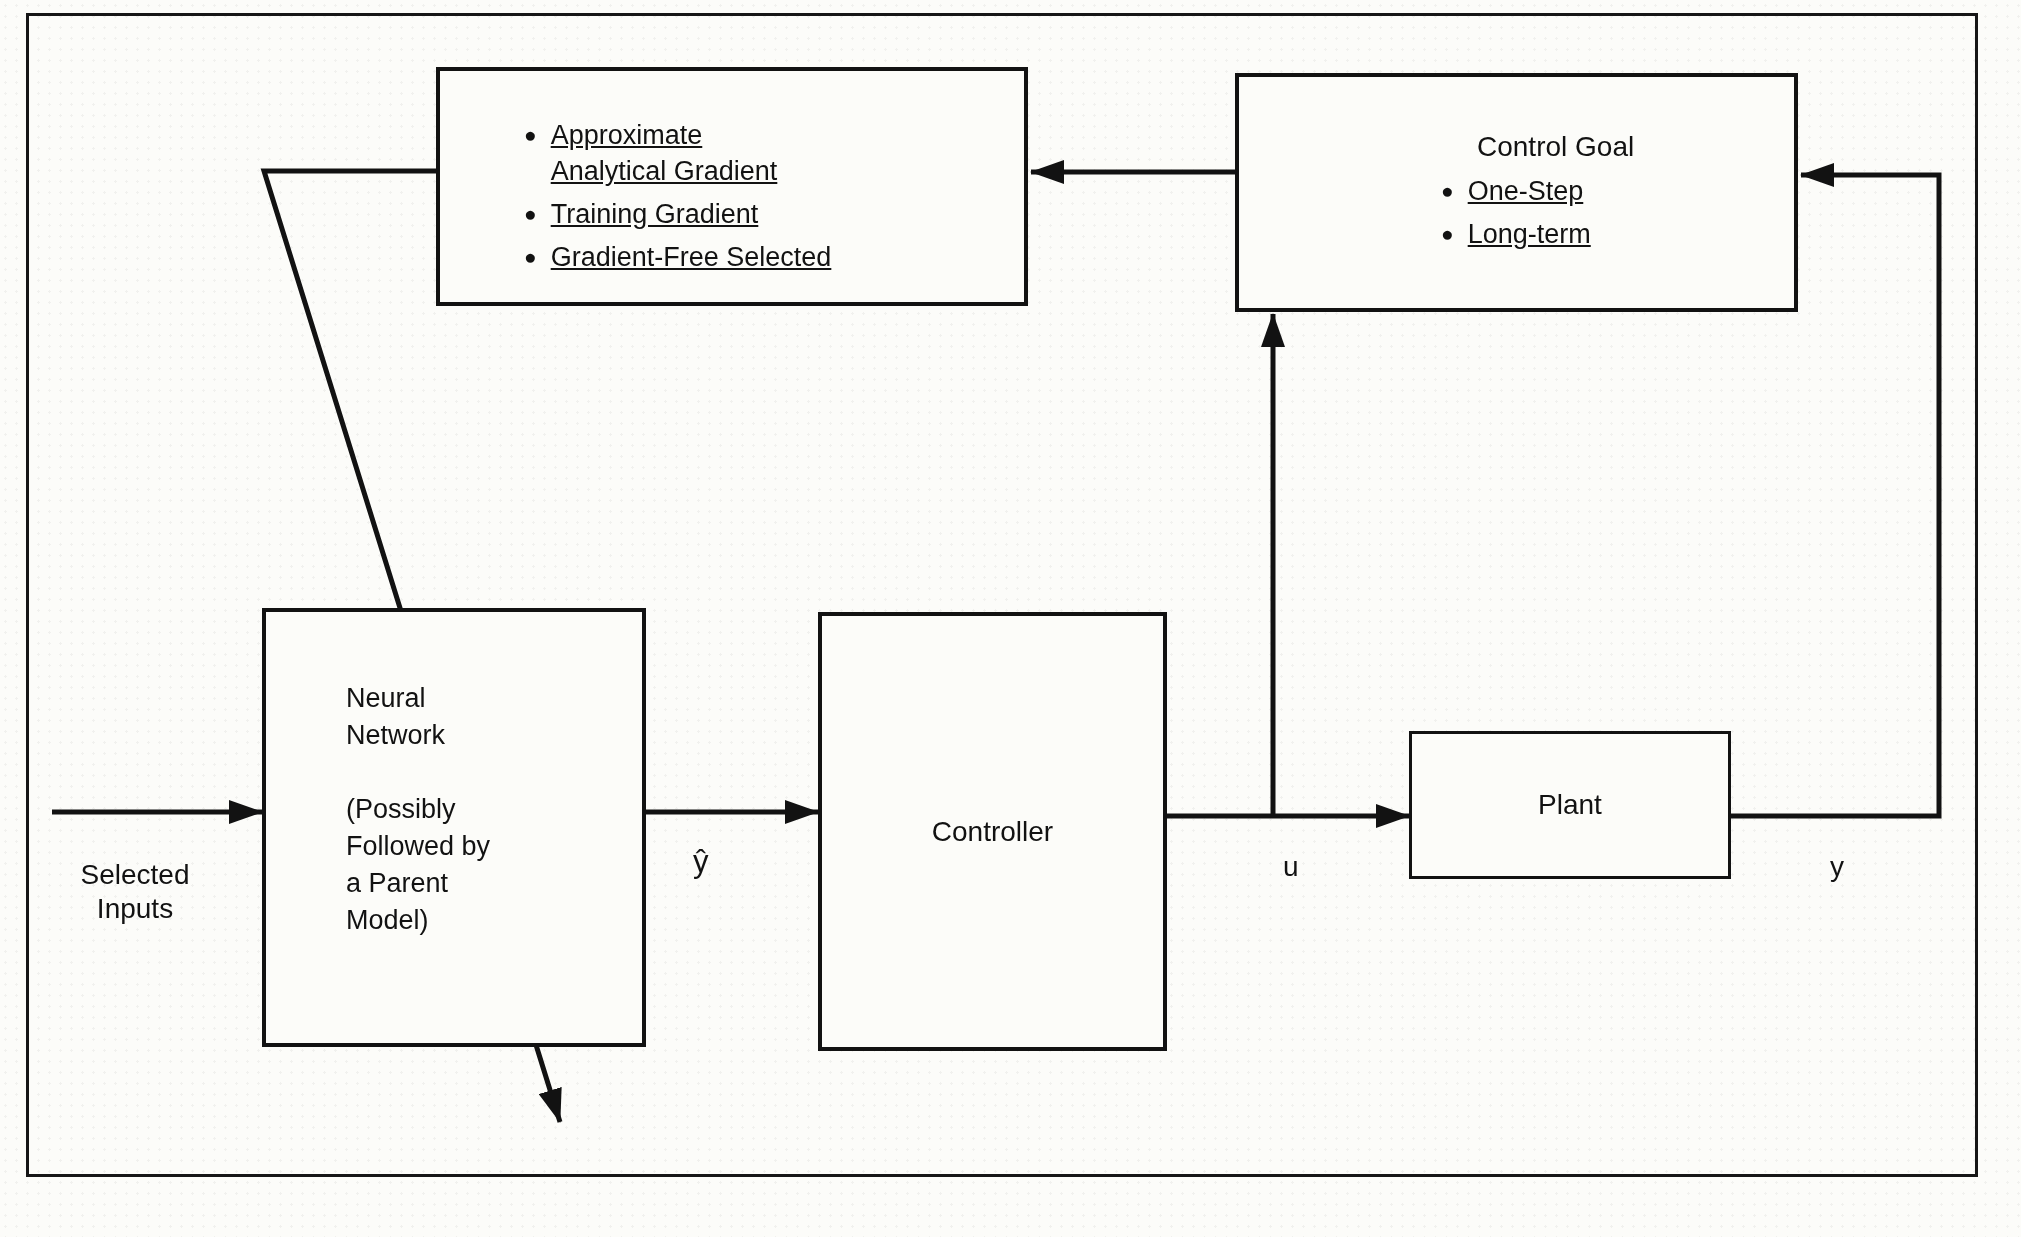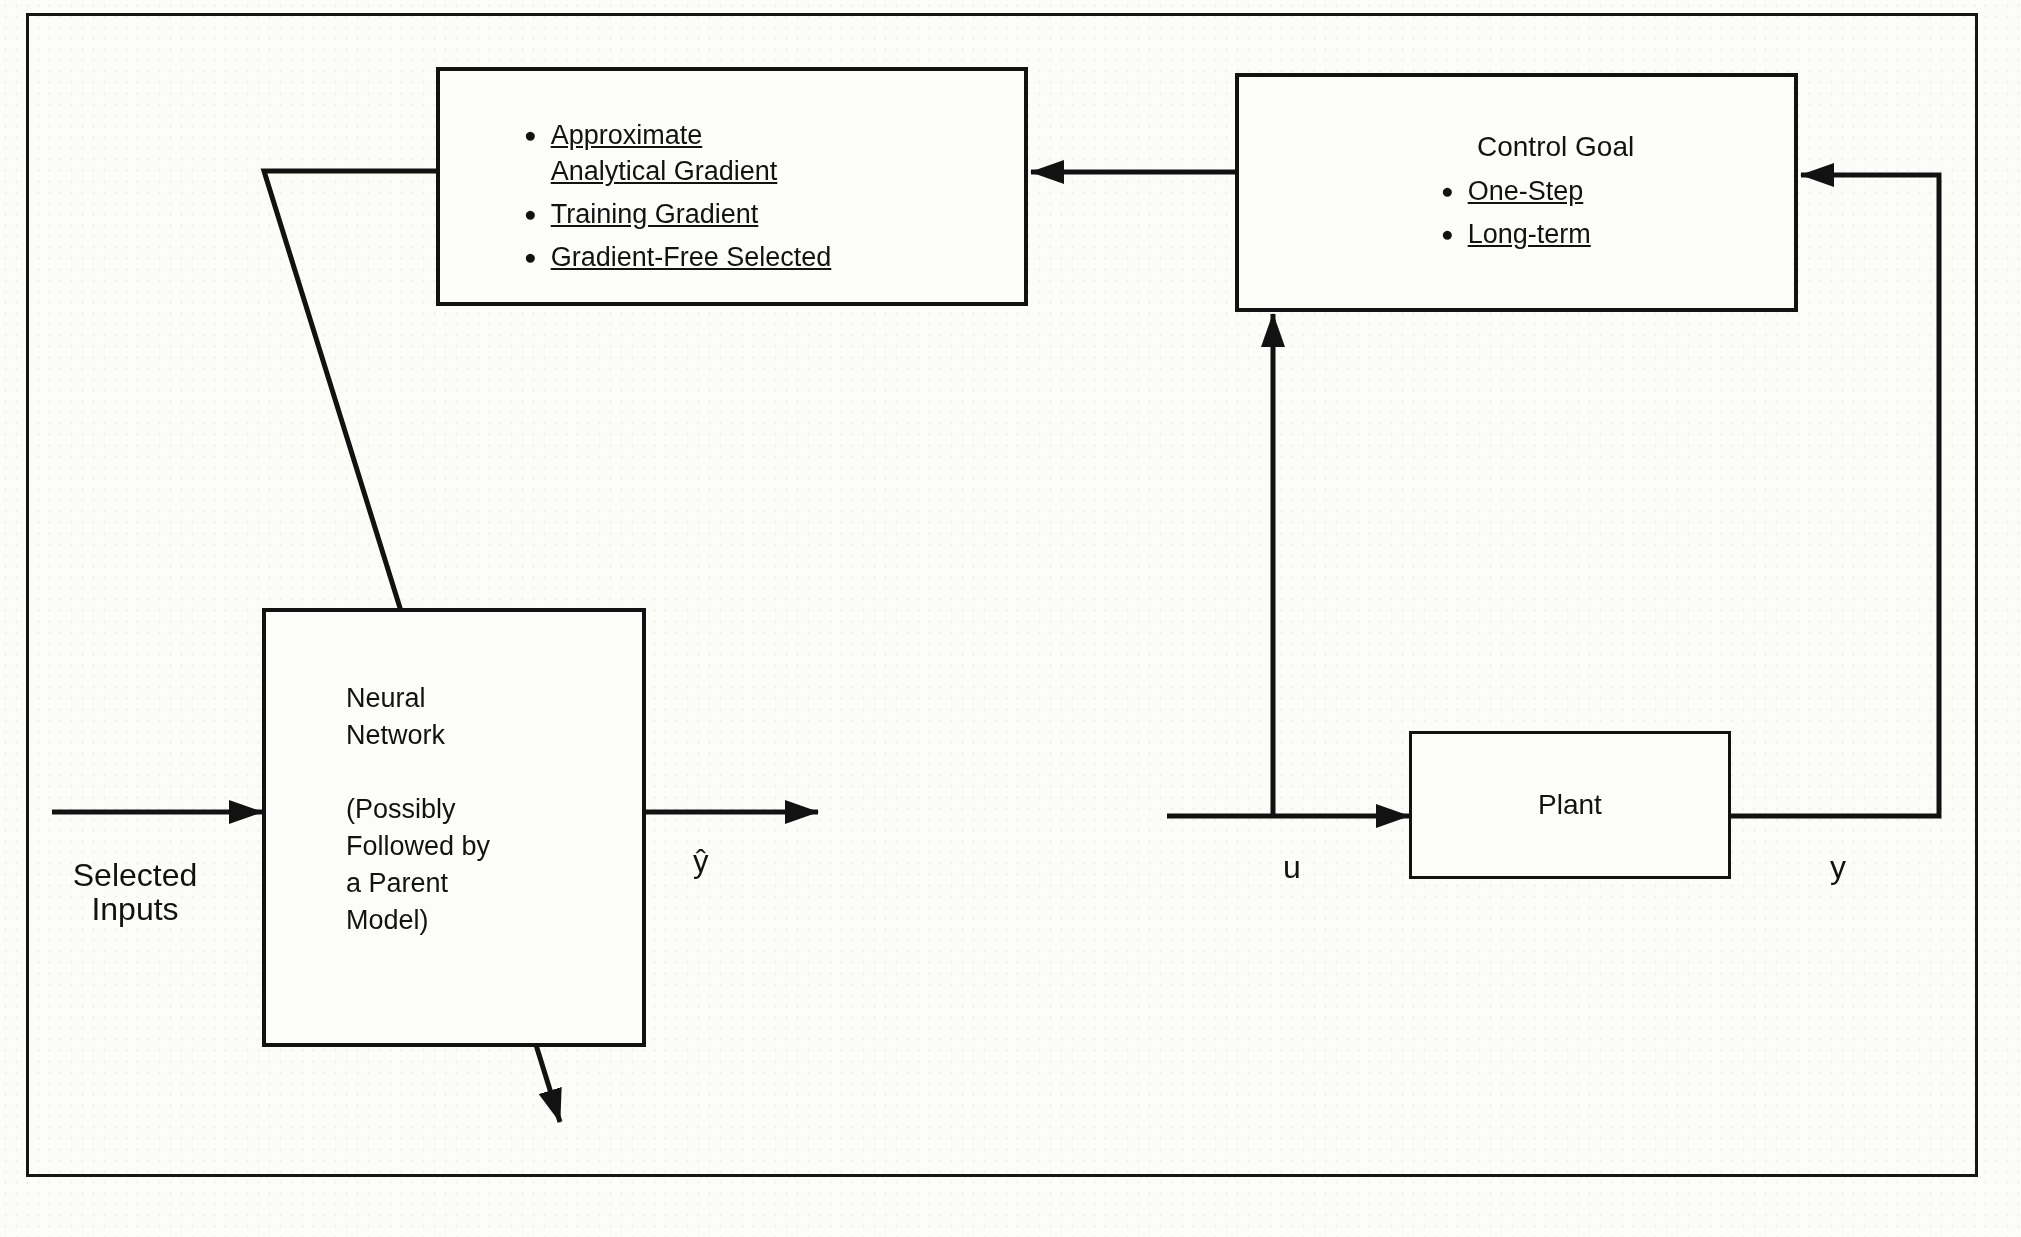--- a/index.html
+++ b/index.html
@@ -81,21 +81,21 @@
     left: 0; top: 0; right: 0; bottom: 0;
     display: flex;
     align-items: center;
     justify-content: center;
     font-size: 28px;
   }
 
   .sig-label {
     position: absolute;
     z-index: 3;
-    font-size: 32px;
+    font-size: 28px;
     line-height: 34px;
   }
   .lbl-selected { left: 60px; top: 858px; width: 150px; text-align: center; white-space: pre-line; }
   .lbl-yhat { left: 693px; top: 845px; font-size: 31px; }
   .lbl-u    { left: 1283px; top: 850px; }
   .lbl-y    { left: 1830px; top: 850px; }
 
   .caption {
     position: absolute;
     left: 26px; top: 1186px;
@@ -169,20 +169,23 @@
   <div class="box box-nn">
     <div class="nn-text">Neural
 Network
 
 (Possibly
 Followed by
 a Parent
 Model)</div>
   </div>
 
+  <div class="box box-ctrl">
+    <div class="center-label">Controller</div>
+  </div>
 
   <div class="box box-plant">
     <div class="center-label">Plant</div>
   </div>
 
   <div class="sig-label lbl-selected">Selected
 Inputs</div>
   <div class="sig-label lbl-yhat">ŷ</div>
   <div class="sig-label lbl-u">u</div>
   <div class="sig-label lbl-y">y</div>

